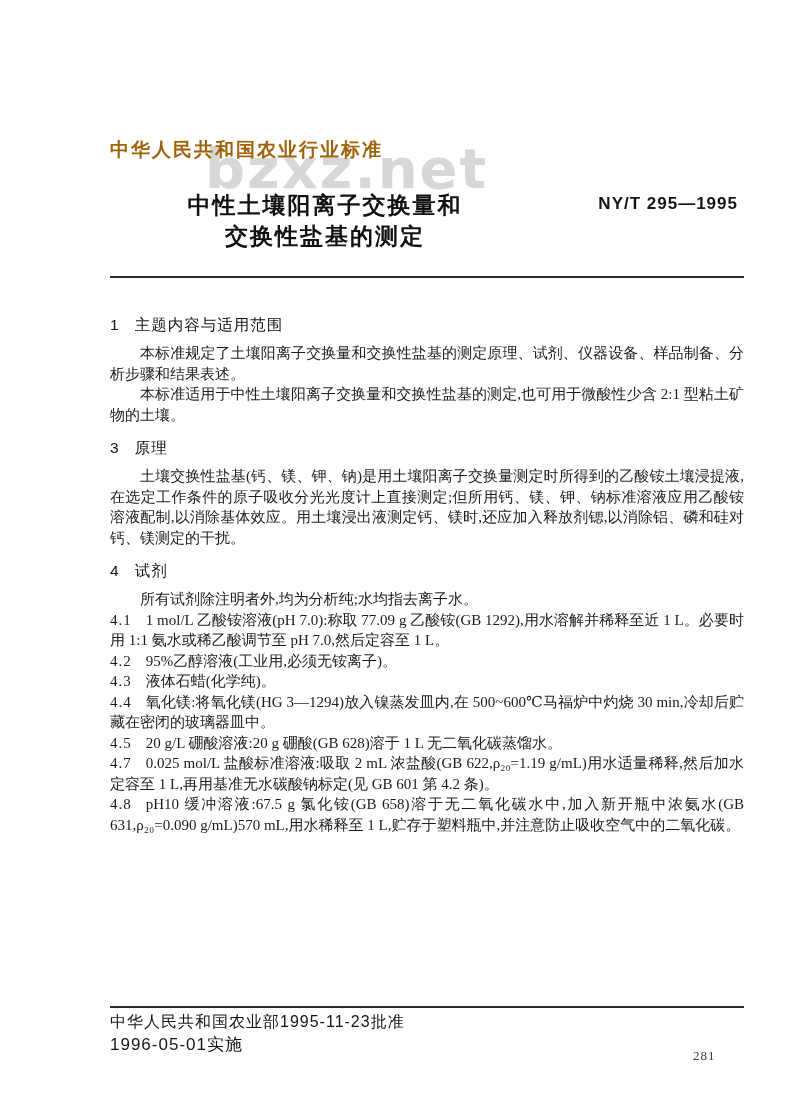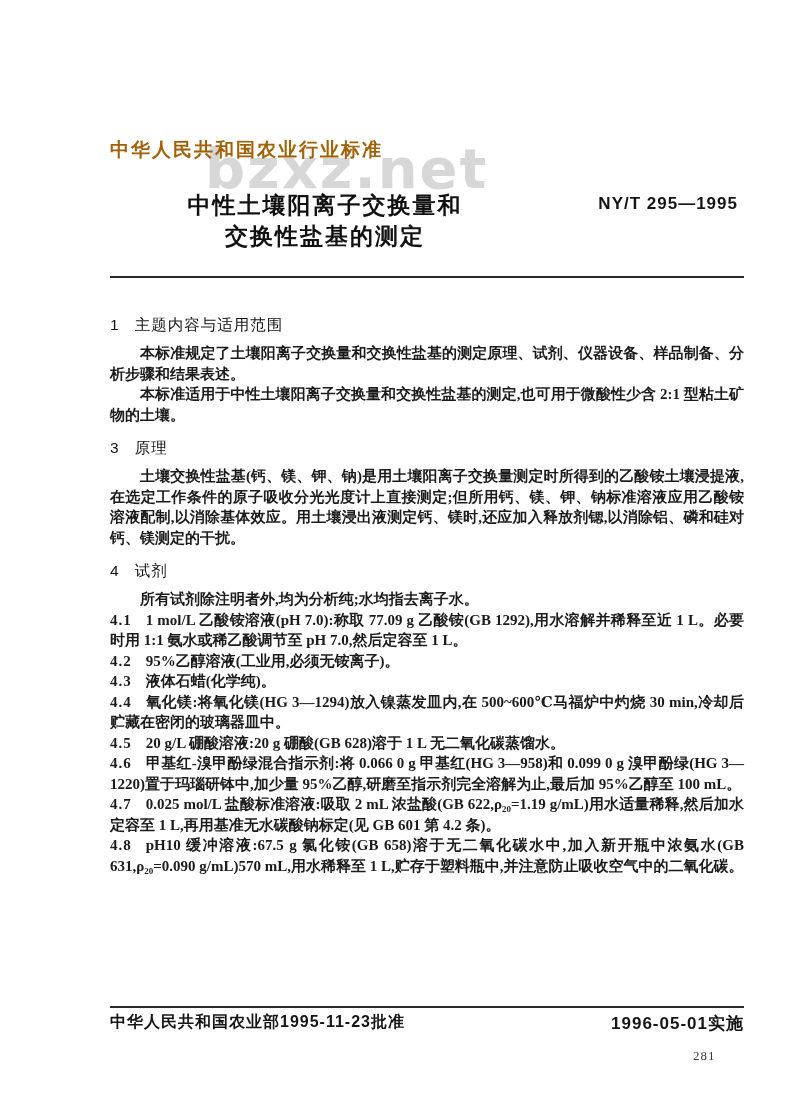--- a/index.html
+++ b/index.html
@@ -48,35 +48,35 @@
   .content{
     position:absolute;top:302px;left:110px;width:634px;z-index:2;
     font-size:15px;line-height:20.5px;color:#1b1b1b;
   }
   .content h2{
     font-family:"Liberation Sans","DejaVu Sans",sans-serif;
     font-size:15.5px;font-weight:normal;color:#111;
     margin:12px 0 7px 0;line-height:22px;letter-spacing:1px;
   }
   .content h2 .sec-num{margin-right:16px;letter-spacing:0;}
-  .content p{margin:0;text-align:justify;font-weight:bold;}
+  .content p{margin:0;text-align:justify;}
   .para{text-indent:2em;}
   .refs{margin:2px 0 2px 0;}
   .ref-line{line-height:22px;padding-left:2.2em;text-align:left;}
   .clause{text-align:justify;}
   .clause .clause-num{margin-right:14px;letter-spacing:1px;}
   .footer-rule{
     position:absolute;top:1006px;left:110px;width:634px;height:2px;
     background:#2a2a2a;z-index:2;
   }
   .footer{
     position:absolute;top:1012px;left:110px;width:634px;z-index:2;
     display:flex;justify-content:space-between;align-items:flex-start;
     font-family:"Liberation Sans","DejaVu Sans",sans-serif;
-    font-weight:bold;color:#151515;
+    font-weight:normal;color:#151515;flex-direction:column;
   }
   .footer .approve{font-size:16px;letter-spacing:1px;}
   .footer .implement{font-size:17px;letter-spacing:1px;}
   .page-number{
     position:absolute;top:1048px;left:693px;z-index:2;
     font-size:13px;color:#3a3a3a;letter-spacing:1px;
     font-family:"Liberation Serif","DejaVu Serif",serif;
   }
 </style>
 </head>
@@ -119,21 +119,20 @@
       <h2>
         <span class="sec-num">4</span><span>试剂</span>
       </h2>
       <p class="para">所有试剂除注明者外,均为分析纯;水均指去离子水。</p>
 
       <p class="clause"><span class="clause-num">4.1</span><span>1 mol/L 乙酸铵溶液(pH 7.0):称取 77.09 g 乙酸铵(GB 1292),用水溶解并稀释至近 1 L。必要时用 1:1 氨水或稀乙酸调节至 pH 7.0,然后定容至 1 L。</span></p>
       <p class="clause"><span class="clause-num">4.2</span><span>95%乙醇溶液(工业用,必须无铵离子)。</span></p>
       <p class="clause"><span class="clause-num">4.3</span><span>液体石蜡(化学纯)。</span></p>
       <p class="clause"><span class="clause-num">4.4</span><span>氧化镁:将氧化镁(HG 3—1294)放入镍蒸发皿内,在 500~600℃马福炉中灼烧 30 min,冷却后贮藏在密闭的玻璃器皿中。</span></p>
       <p class="clause"><span class="clause-num">4.5</span><span>20 g/L 硼酸溶液:20 g 硼酸(GB 628)溶于 1 L 无二氧化碳蒸馏水。</span></p>
-      <p class="clause"><span class="clause-num">4.6</span><span>甲基红-溴甲酚绿混合指示剂:将 0.066 0 g 甲基红(HG 3—958)和 0.099 0 g 溴甲酚绿(HG 3—1220)置于玛瑙研钵中,加少量 95%乙醇,研磨至指示剂完全溶解为止,最后加 95%乙醇至 100 mL。</span></p>
       <p class="clause"><span class="clause-num">4.7</span><span>0.025 mol/L 盐酸标准溶液:吸取 2 mL 浓盐酸(GB 622,ρ₂₀=1.19 g/mL)用水适量稀释,然后加水定容至 1 L,再用基准无水碳酸钠标定(见 GB 601 第 4.2 条)。</span></p>
       <p class="clause"><span class="clause-num">4.8</span><span>pH10 缓冲溶液:67.5 g 氯化铵(GB 658)溶于无二氧化碳水中,加入新开瓶中浓氨水(GB 631,ρ₂₀=0.090 g/mL)570 mL,用水稀释至 1 L,贮存于塑料瓶中,并注意防止吸收空气中的二氧化碳。</span></p>
     </div>
 
   </div>
 
   <div class="footer-rule"></div>
 
   <div class="footer">
     <span class="approve">中华人民共和国农业部1995-11-23批准</span>

